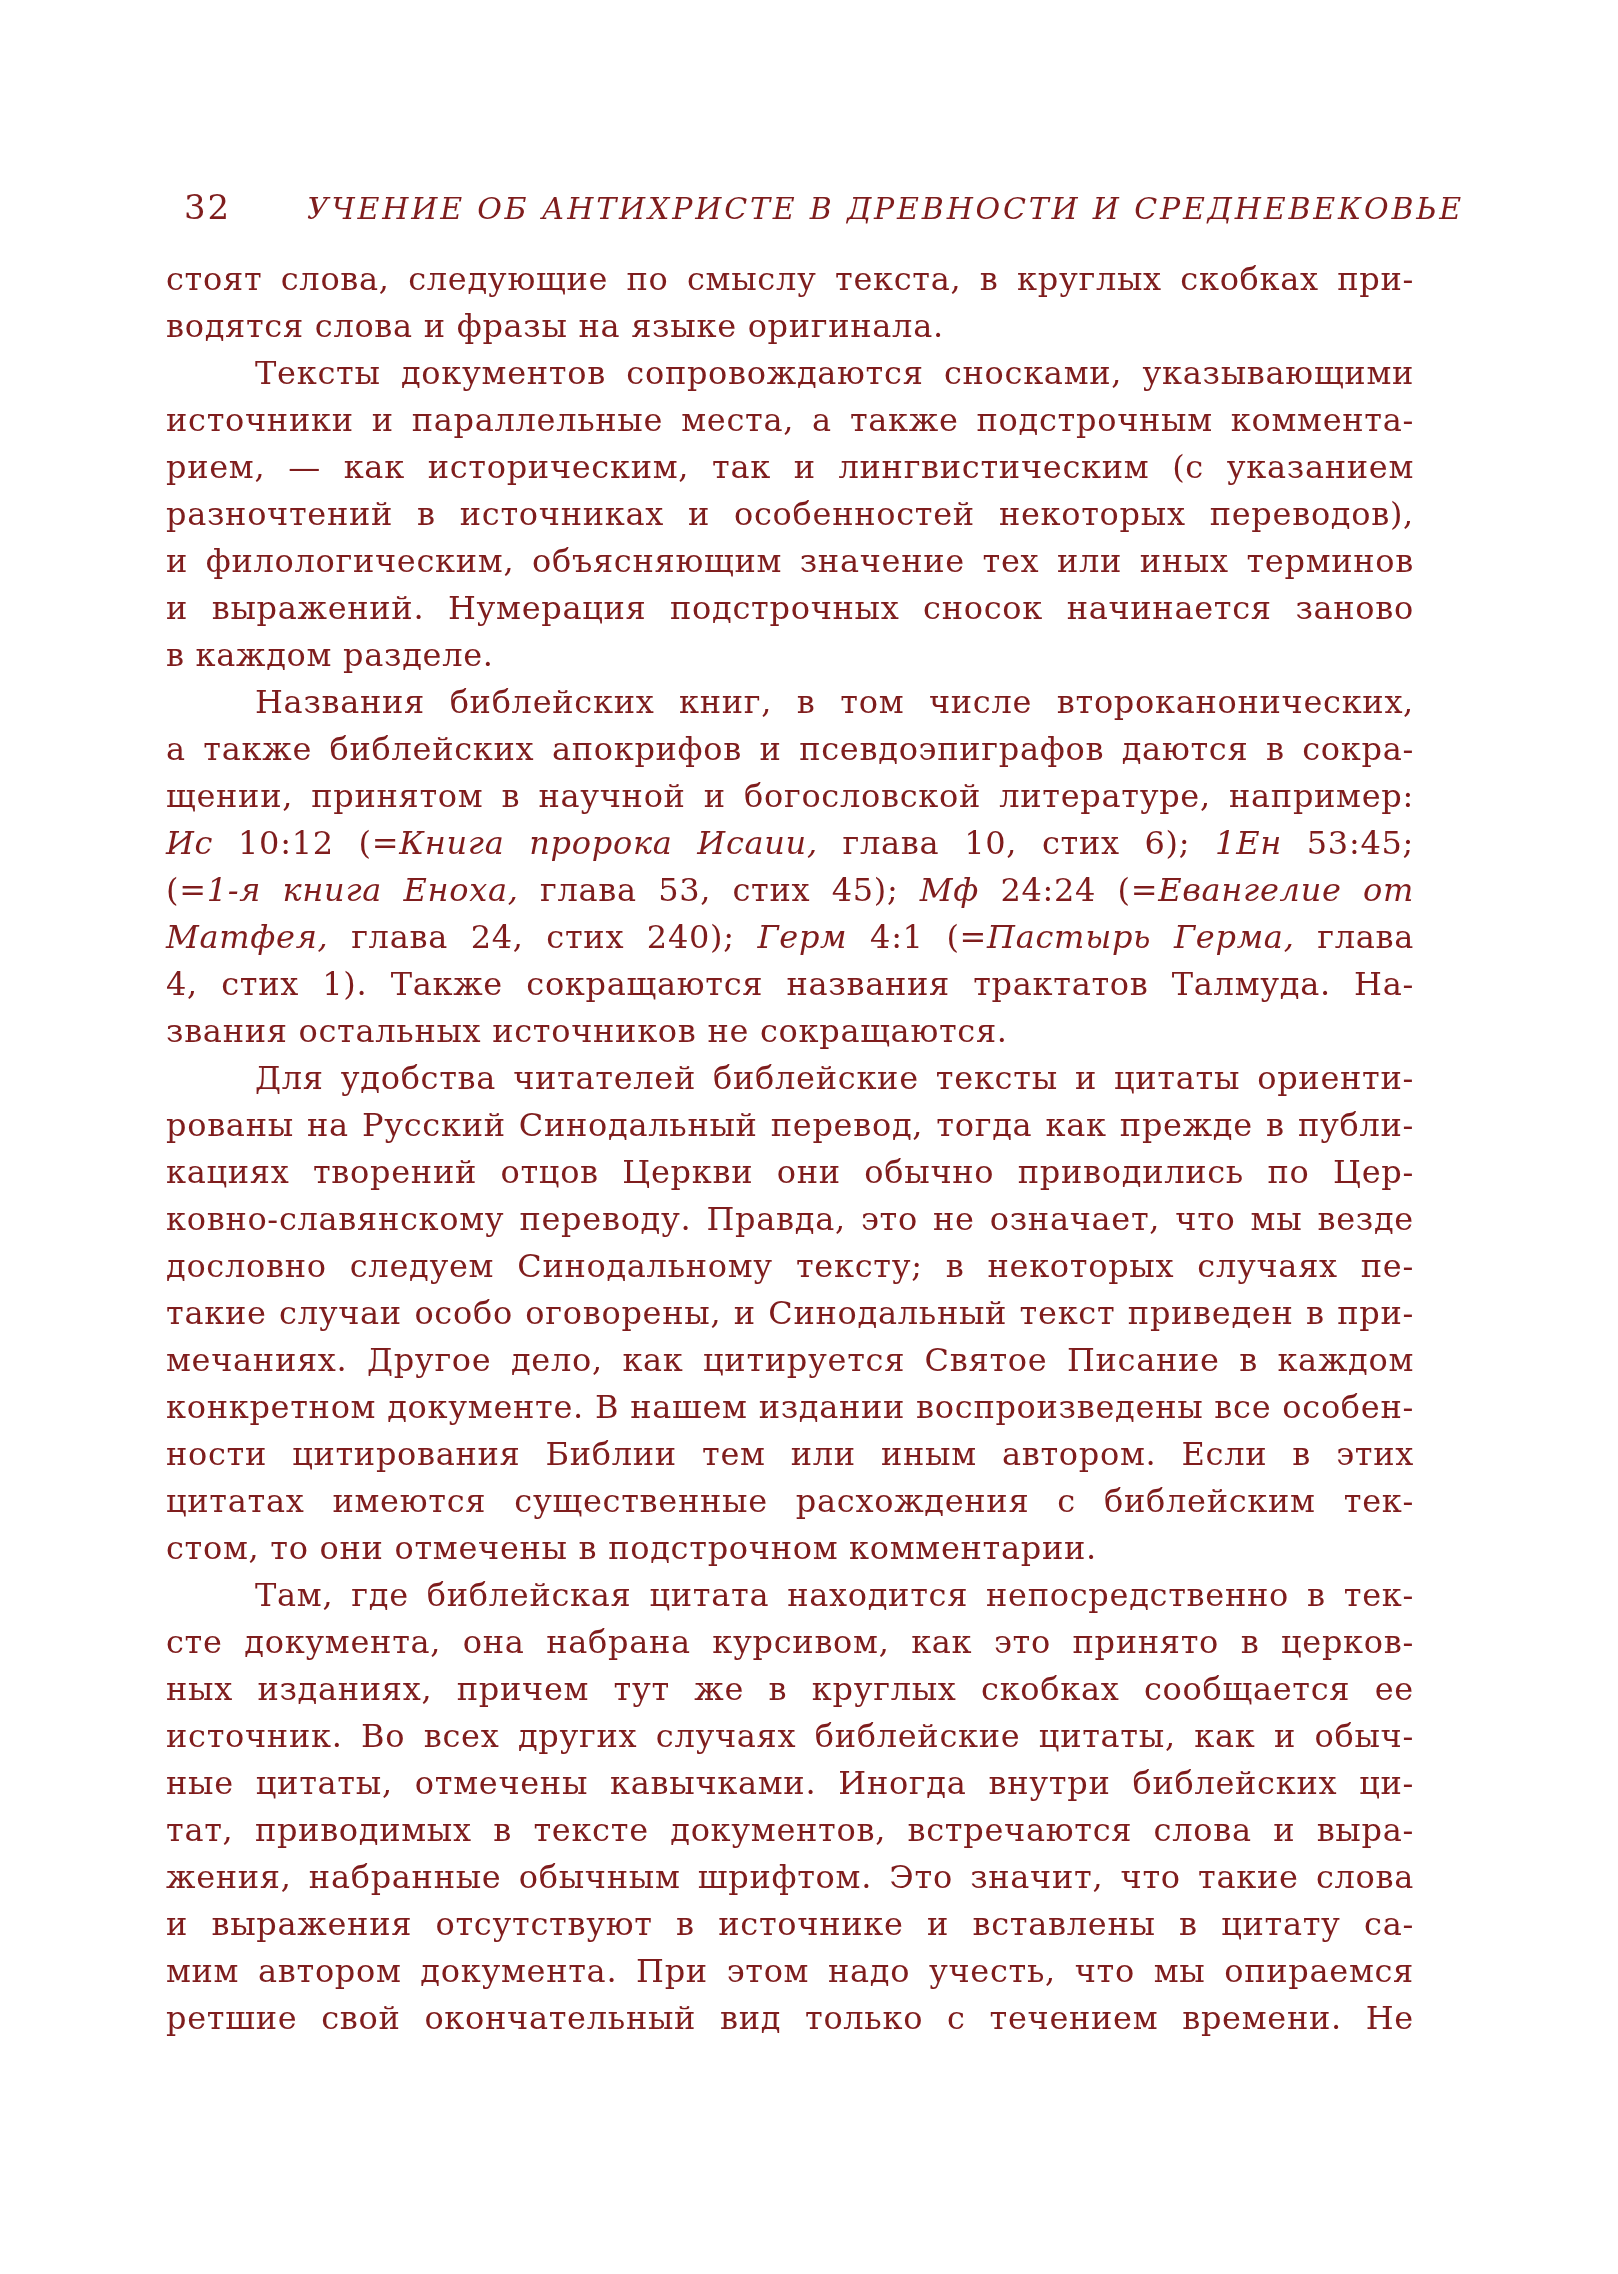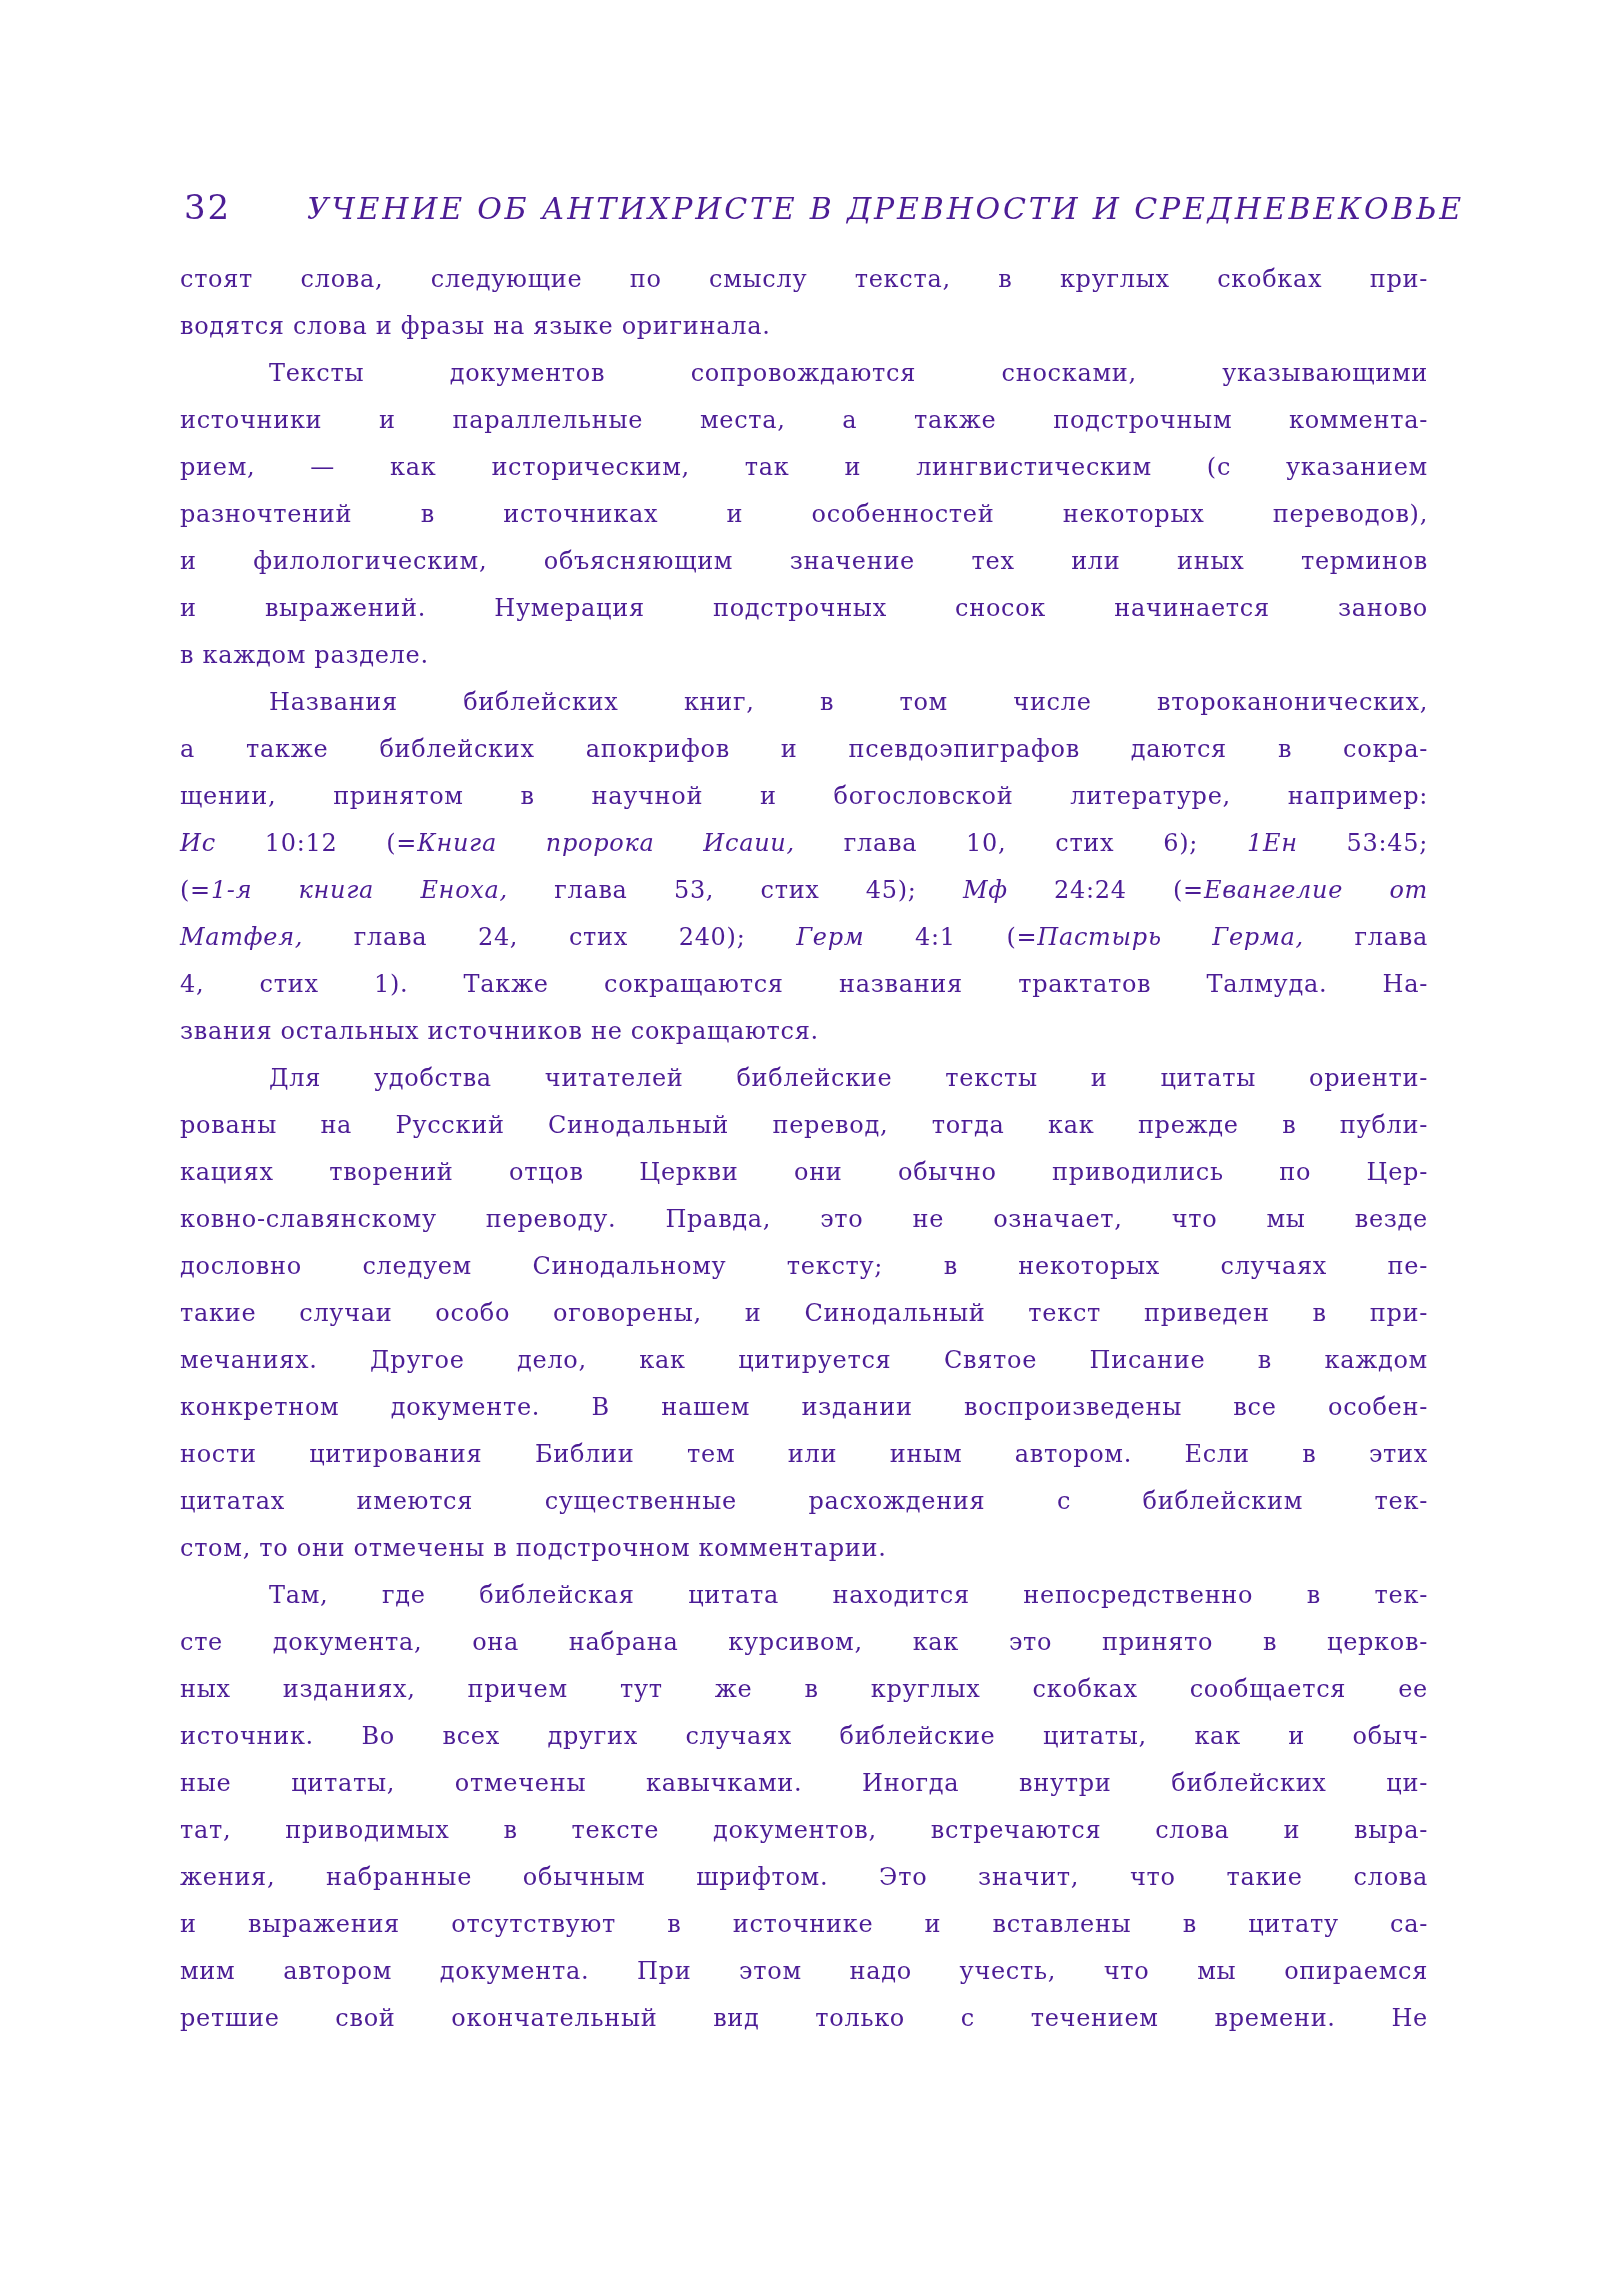--- a/index.html
+++ b/index.html
@@ -6,21 +6,21 @@
     margin: 0;
     padding: 0;
     background: #e8e8e8;
   }
   .page {
     position: relative;
     width: 1619px;
     height: 2275px;
     background: #ffffff;
     font-family: "DejaVu Serif", "Liberation Serif", serif;
-    color: #4c1d95;
+    color: #7f1d1d;
     overflow: hidden;
   }
   .header-row {
     position: absolute;
     left: 184px;
     top: 187px;
     width: 1248px;
     display: flex;
     align-items: baseline;
   }
@@ -32,24 +32,24 @@
   .running-head {
     font-style: italic;
     font-size: 30px;
     letter-spacing: 2.8px;
     margin-left: 76px;
     white-space: nowrap;
     flex: 0 0 auto;
   }
   .text-block {
     position: absolute;
-    left: 180px;
+    left: 166px;
     top: 256px;
     width: 1248px;
-    font-size: 24px;
+    font-size: 32px;
     line-height: 47px;
     letter-spacing: 0.7px;
   }
   .line {
     text-align: justify;
     text-align-last: justify;
     height: 47px;
     overflow: visible;
     white-space: nowrap;
   }

